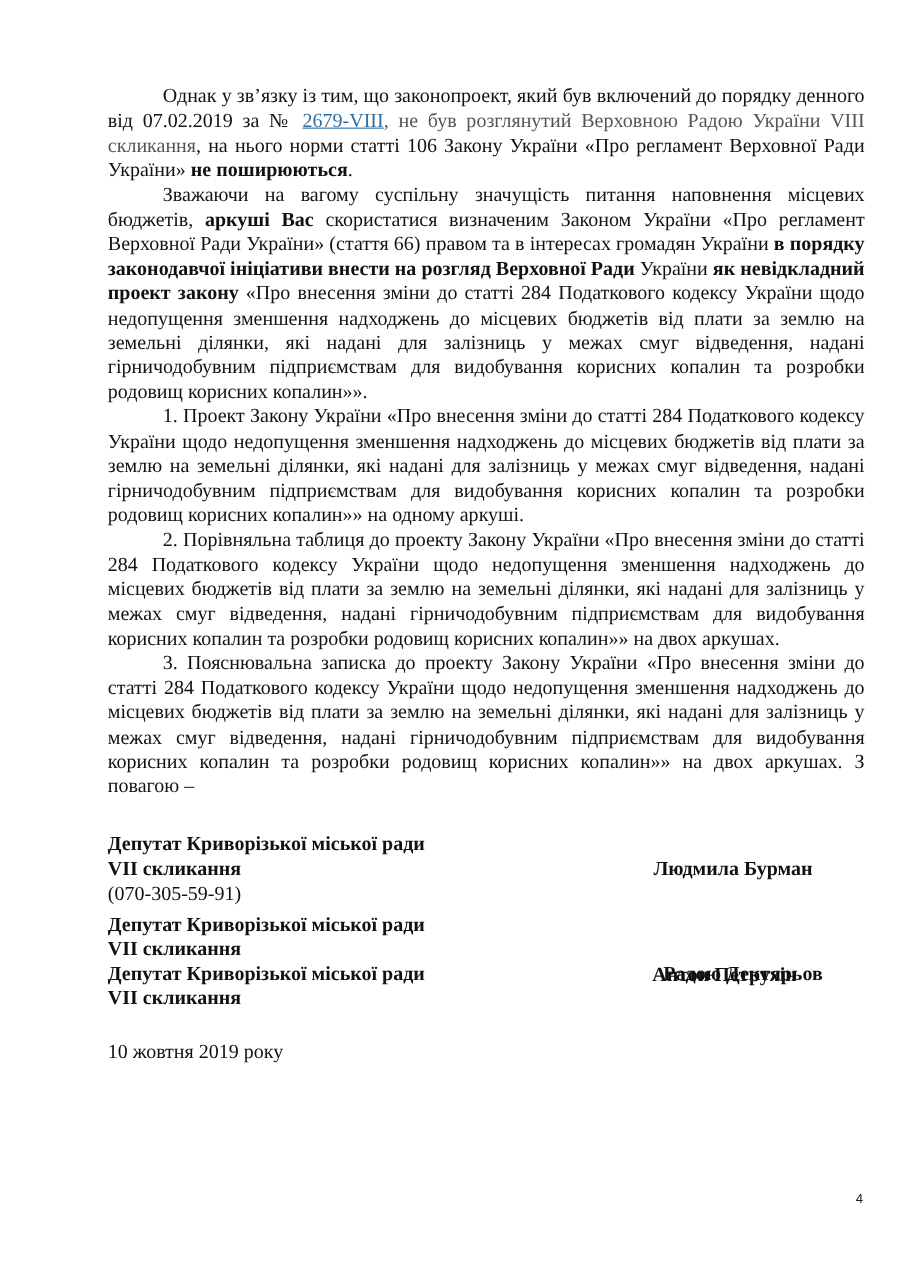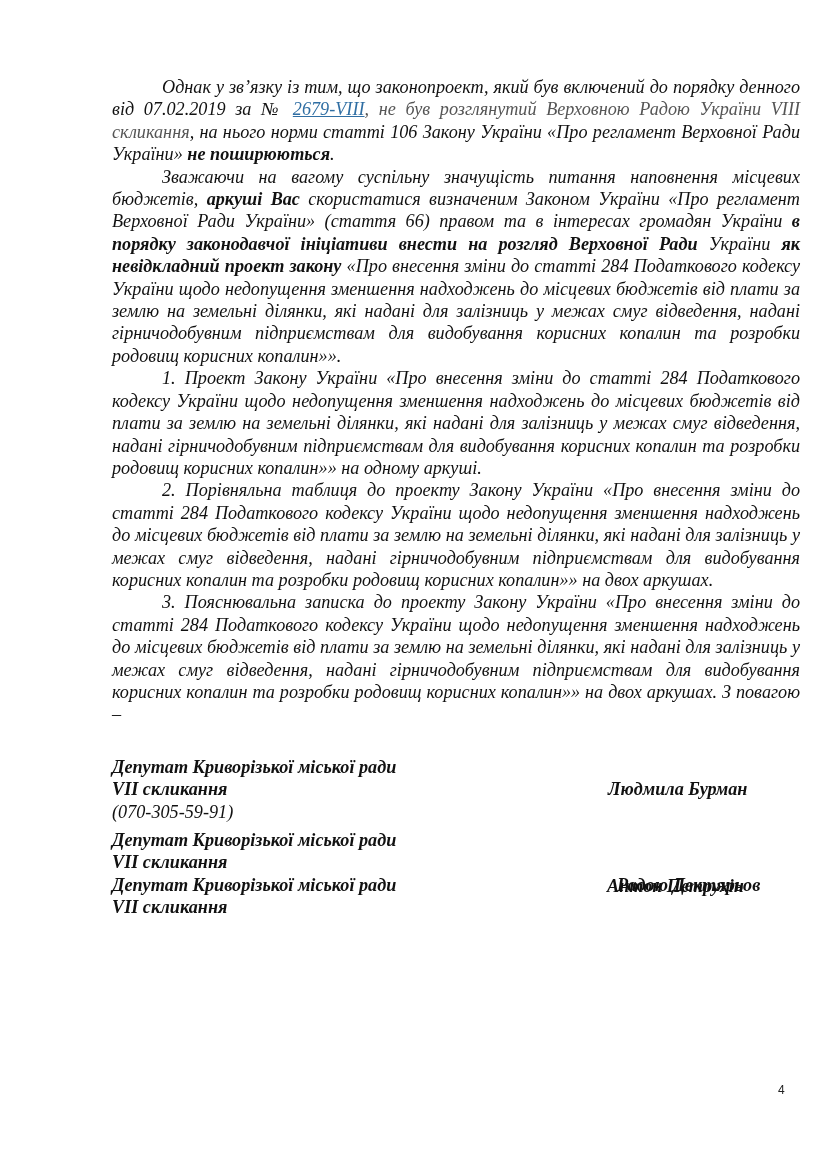--- a/index.html
+++ b/index.html
@@ -1,19 +1,19 @@
 <!DOCTYPE html>
 <html><head>
 <meta charset="utf-8">
 <style>
   html, body { margin: 0; padding: 0; background: #ffffff; }
   body { width: 827px; height: 1169px; position: relative; overflow: hidden; }
   .page {
-    position: absolute; left: 112px; top: 76px; width: 688px;
-    font-family: "Liberation Serif", serif; font-size: 18.2px; line-height: 22.4px; color: #111; font-style: italic;
+    position: absolute; left: 98px; top: 76px; width: 688px;
+    font-family: "Liberation Serif", serif; font-size: 18.2px; line-height: 22.4px; color: #111;
   }
   .p { text-align: justify; text-indent: 50px; margin: 0; }
   .gray { color: #555; }
   .link { color: #2f6ea3; text-decoration: underline; }
   b { font-weight: bold; }
   .sig { margin: 0; line-height: 22.4px; position: relative; }
   .pagenum { position: absolute; left: 778px; top: 1083px; font-family: "Liberation Sans", sans-serif; font-size: 12px; color: #222; }
 </style>
 </head>
 <body>
@@ -58,15 +58,16 @@
     <span style="position:absolute; left:495px; top:22px; font-weight:bold;margin-top:24px;">Антон Петрухін</span>
   </div>
 
   <div style="position:relative;">
     <div class="sig" style="font-weight:bold">Депутат Криворізької міської ради</div>
     <div class="sig" style="font-weight:bold">VII скликання</div>
     <span style="position:absolute; left:505px; top:0px; font-weight:bold;">Радою Дектярьов</span>
   </div>
 
   <div style="height:26px"></div>
+  <div class="sig">10 жовтня 2019 року</div>
 </div>
 
 <div class="pagenum">4</div>
 
 </body></html>

